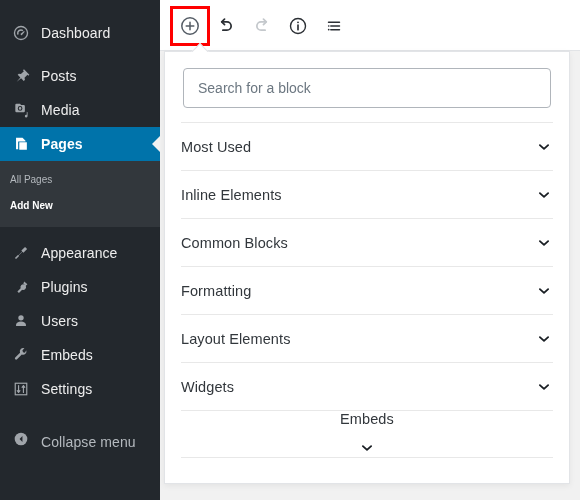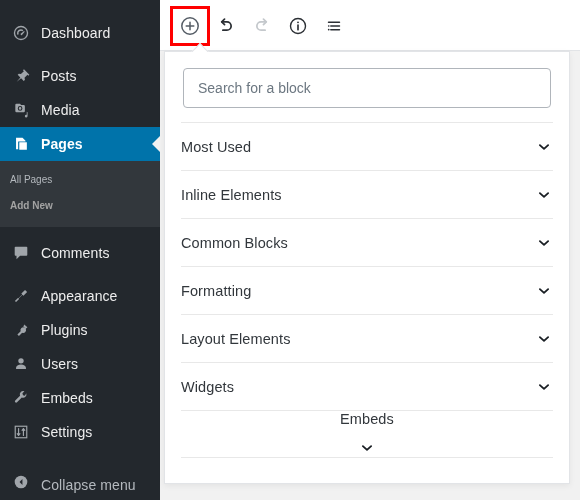--- a/index.html
+++ b/index.html
@@ -56,21 +56,21 @@
     padding: 6px 0 8px 0;
   }
   .submenu-item {
     display: block;
     padding: 4px 0 4px 10px;
     font-size: 10px;
     color: #b4b9be;
     cursor: pointer;
     line-height: 18px;
   }
-  .submenu-item.current { color: #a3a3a3; font-weight: bold; }
+  .submenu-item.current { color: #ffffff; font-weight: bold; }
   .collapse-row { color: #b4b9be; align-items: flex-end; }
   .collapse-row .mi-label { color: #b4b9be; }
 
   
   #main {
     position: absolute; left: 160px; top: 0;
     width: 420px; height: 500px;
     background: #f1f1f1;
   }
   #toolbar-strip {
@@ -195,28 +195,20 @@
       </span>
       <span class="mi-label">Pages</span>
       <span class="arrow"></span>
     </div>
 
     <div class="submenu">
       <span class="submenu-item">All Pages</span>
       <span class="submenu-item current">Add New</span>
     </div>
 
-    <div class="menu-item sep-top">
-      <span class="mi-icon">
-        <svg width="18" height="18" viewBox="0 0 20 20" fill="#a0a5aa">
-            <path d="M4 3h12a1 1 0 011 1v8a1 1 0 01-1 1H9l-4 4v-4H4a1 1 0 01-1-1V4a1 1 0 011-1z"></path>
-          </svg>
-      </span>
-      <span class="mi-label">Comments</span>
-    </div>
 
     <div class="menu-item sep-top">
       <span class="mi-icon">
         <svg width="18" height="18" viewBox="0 0 20 20" fill="#a0a5aa">
             <path d="M14.5 3.2l2.3 2.3-4.1 4.1-1-1-4.3 4.3.5.5-3.4 3.4-1.3-1.3 3.4-3.4.5.5L11.4 8.2l-1-1z"></path>
           </svg>
       </span>
       <span class="mi-label">Appearance</span>
     </div>
 

